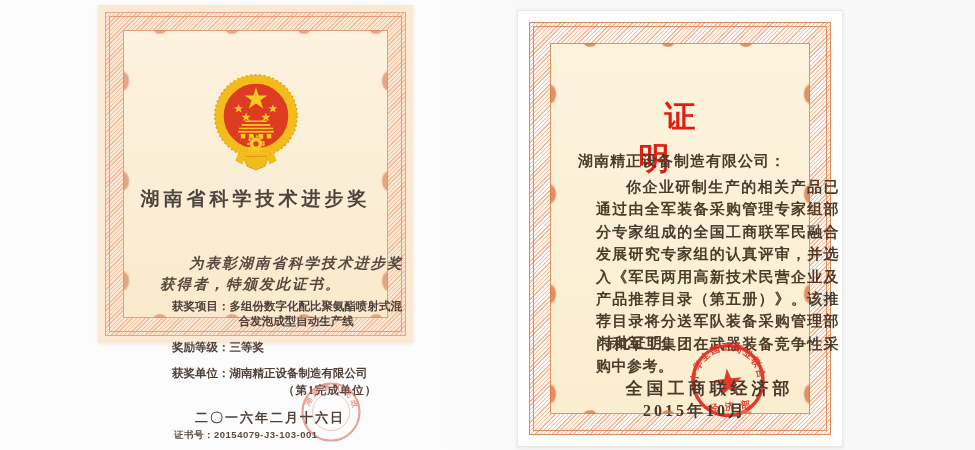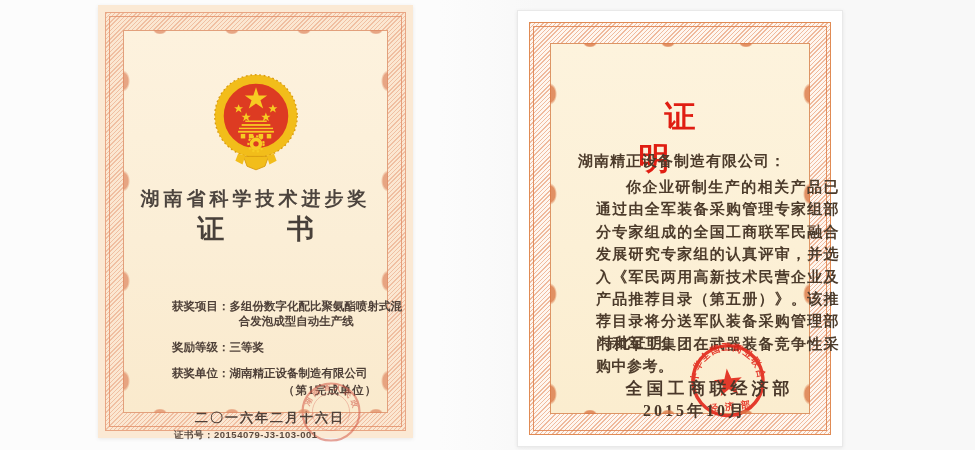--- a/index.html
+++ b/index.html
@@ -12,21 +12,21 @@
   }
   .stage { position:absolute; inset:0; background:linear-gradient(90deg,#fcfcfc 0 45%,#f8f8f8 55% 100%); }
 
   
   .paper { position:absolute; box-shadow:0 1px 4px rgba(0,0,0,.08); }
   .band { position:absolute; }
   .inner { position:absolute; }
 
   
   .paper.left {
-    left:98px; top:5px; width:315px; height:433px;
+    left:98px; top:5px; width:315px; height:338px;
     background:#fbe9d4;
   }
   .left .band {
     inset:7px;
     border:1px solid #e8a583;
     background:
       repeating-linear-gradient(135deg, rgba(231,156,120,.55) 0 1px, rgba(250,224,202,.25) 1px 3px);
   }
   .left .band::before {
     content:''; position:absolute; inset:3px;
@@ -178,21 +178,21 @@
         <circle cx="50" cy="79" r="7" fill="#f7cb22"></circle>
         <circle cx="50" cy="79" r="8.5" fill="none" stroke="#f7cb22" stroke-width="2.4" stroke-dasharray="2.5 2.5"></circle>
         <circle cx="50" cy="79" r="3" fill="#dd3b22"></circle>
 
         <path d="M36 93 L64 93 L60 104 L50 108 L40 104 Z" fill="#f2bd1a" stroke="#d89a10" stroke-width="1"></path>
         <path d="M30 90 L38 92 L35 102 L27 98 Z" fill="#f2bd1a"></path>
         <path d="M70 90 L62 92 L65 102 L73 98 Z" fill="#f2bd1a"></path>
       </svg>
 
       <div class="l-title">湖南省科学技术进步奖</div>
-      <div class="l-subtitle">证  书</div>
+      <div class="l-script">为表彰湖南省科学技术进步奖获得者，特颁发此证书。</div>
 
       <div class="l-fields">
         <div class="l-row hang">
           <span>获奖项目：</span><span class="wrapval">多组份数字化配比聚氨酯喷射式混合发泡成型自动生产线</span>
         </div>
         <div class="l-row">
           <span>奖励等级：</span><span>三等奖</span>
         </div>
         <div class="l-row" style="margin-bottom:2px">
           <span>获奖单位：</span><span>湖南精正设备制造有限公司</span>

